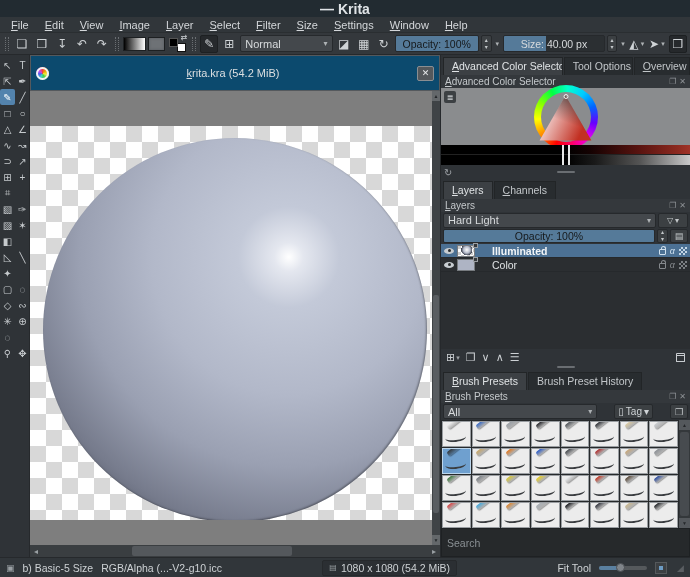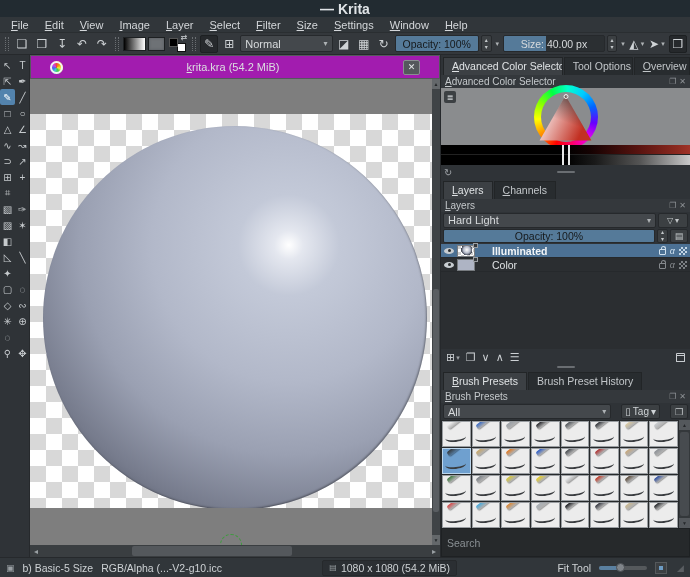--- a/index.html
+++ b/index.html
@@ -44,21 +44,21 @@
   .main { flex:1; display:flex; min-height:0; }
 
   
   .toolbox { width:30px; background:#2f3337; border-right:1px solid #26292c; padding-top:2px; display:grid; grid-template-columns:15px 15px; align-content:start; }
   .tool-cell { height:16px; display:flex; align-items:center; justify-content:center; font-size:10px; color:#c6cacd; }
   .tool-cell.active { background:#5383ad; color:#fff; border-radius:2px; }
   .tool-cell.empty { visibility:hidden; }
 
   
   .mdi { width:410px; display:flex; flex-direction:column; background:#26292c; flex:none; }
-  .doc-titlebar { height:24px; background:#a21caf; border:1px solid #55595d; display:flex; align-items:center; padding:0 19px; flex:none; }
+  .doc-titlebar { height:36px; background:#0c4a6e; border:1px solid #55595d; display:flex; align-items:center; padding:0 5px; flex:none; }
   .krita-logo { width:13px; height:13px; border-radius:50%; background:conic-gradient(#e44,#ea0,#ee4,#4c4,#4cc,#46e,#c4e,#e44); box-shadow:inset 0 0 0 2px #f2f2f2; }
   .doc-title { flex:1; text-align:center; color:#dcdfe1; font-size:11px; }
   .doc-title::first-letter { text-decoration:underline; }
   .doc-close { width:17px; height:15px; background:#54585c; border:1px solid #8a8e92; border-radius:2px; color:#e6e9eb; font-size:9px; display:flex; align-items:center; justify-content:center; }
   .viewport { position:relative; flex:1; background:#7e7e7e; overflow:hidden; }
   .checker { position:absolute; left:0; right:8px; top:35px; height:394px;
     background:repeating-conic-gradient(#ffffff 0% 25%, #d8d8d8 0% 50%); background-size:32px 32px; overflow:hidden; }
   .sphere { position:absolute; left:13px; top:12px; width:384px; height:384px; border-radius:50%;
     background:radial-gradient(circle at 64% 31%, #ffffff 0%, #e4e7ef 4%, #c3c9d8 14%, #b2b8c9 38%, #9aa0b2 58%, #767b8c 76%, #474c5b 90%, #262933 99%);
     box-shadow:inset -1px -1px 2px rgba(0,0,0,.35); }
@@ -130,21 +130,21 @@
   .alpha-glyph { font-size:9px; font-style:italic; }
   .mini-checker { width:8px; height:8px; background:repeating-conic-gradient(currentColor 0% 25%, transparent 0% 50%); background-size:4px 4px; opacity:.9; }
 
   .layer-filler { flex:1; background:#2b2e31; }
   .layer-btns { height:17px; flex:none; display:flex; align-items:center; gap:6px; padding:0 5px; background:#2f3337; color:#cdd1d4; font-size:11px; }
   .layer-btns .lb { display:flex; align-items:center; gap:1px; }
   .layer-btns .drop { font-size:7px; color:#9da1a5; }
   .mini-trash { width:9px; height:9px; border:1px solid #c8ccd0; border-top:3px double #c8ccd0; border-radius:1px; margin-left:auto; }
   .split-row { height:6px; flex:none; position:relative; background:#2f3337; }
 
-  .filter-row { height:17px; flex:none; display:flex; align-items:center; gap:10px; padding:0 2px; }
+  .filter-row { height:17px; flex:none; display:flex; align-items:center; gap:17px; padding:0 2px; }
   .filter-row .combo { flex:1; height:15px; }
   .tag-btn { height:15px; background:#3c4043; border:1px solid #26292c; border-radius:2px; display:flex; align-items:center; gap:2px; padding:0 3px; color:#cfd3d6; font-size:10px; }
   .disp-btn { width:18px; height:15px; background:#3c4043; border:1px solid #26292c; border-radius:2px; color:#c3c7ca; font-size:9px; display:flex; align-items:center; justify-content:center; }
 
   .brush-wrap { height:108px; flex:none; display:flex; background:#26292b; }
   .brush-grid { flex:1; display:grid; grid-template-columns:repeat(8,1fr); grid-auto-rows:26px; gap:1px; padding:1px; align-content:start; }
   .brush-cell { background:#ececec; border:1px solid #9a9ea2; position:relative; overflow:hidden; }
   .brush-cell.selected { background:#6fa0cf; border-color:#bcd6ec; }
   .brush-cell .tool { position:absolute; left:18%; top:12%; width:68%; height:5px; border-radius:2px; transform:rotate(-38deg); transform-origin:left center; box-shadow:0 1px 1px rgba(0,0,0,.35); }
   .brush-cell .stroke { position:absolute; left:8%; bottom:18%; width:80%; height:9px; border-bottom:2px solid #3a3d40; border-radius:50%; transform:rotate(-6deg); }

